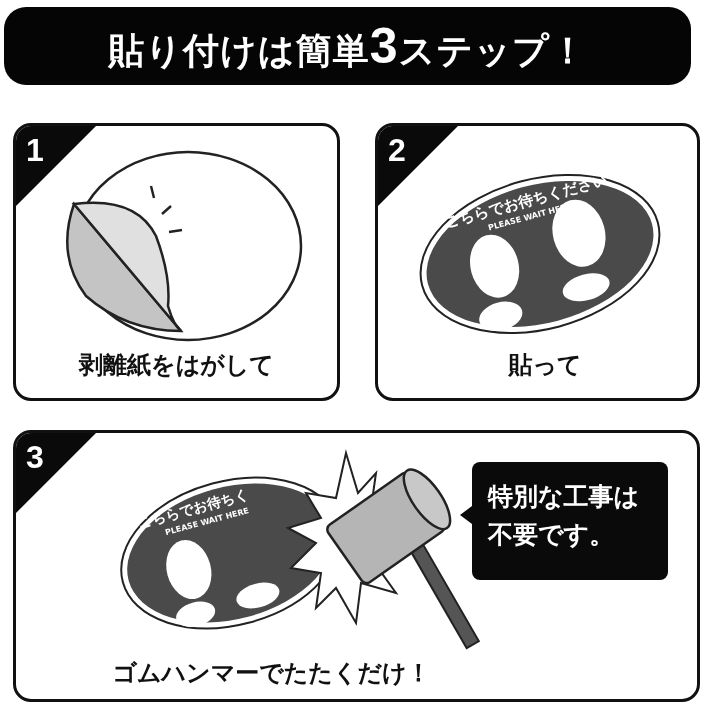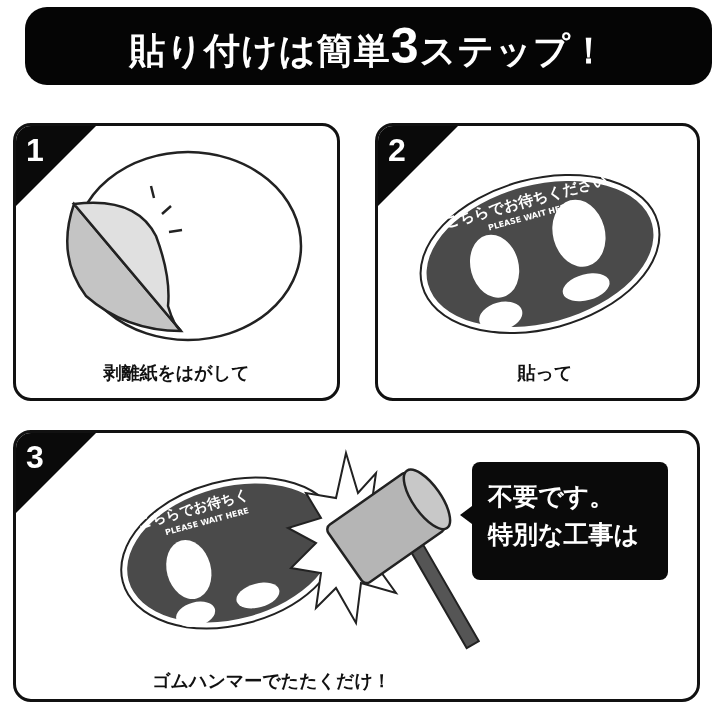--- a/index.html
+++ b/index.html
@@ -1,23 +1,23 @@
 <!DOCTYPE html>
 <html><head>
 <meta charset="utf-8">
 <style>
   html,body{margin:0;padding:0;background:#fff;}
   body{width:713px;height:713px;position:relative;overflow:hidden;font-family:"DejaVu Sans","Liberation Sans",sans-serif;}
-  .header{position:absolute;left:25px;top:7px;width:687px;height:78px;background:#050505;border-radius:22px;display:flex;align-items:center;justify-content:center;}
+  .header{position:absolute;left:4px;top:7px;width:687px;height:78px;background:#050505;border-radius:22px;display:flex;align-items:center;justify-content:center;}
   .header-text{color:#fff;font-weight:bold;font-size:36px;letter-spacing:1px;}
   .header-text .big{font-size:50px;font-family:"Liberation Sans",sans-serif;}
   .panel{position:absolute;border:3px solid #111;border-radius:18px;background:#fff;overflow:hidden;box-sizing:border-box;}
   .corner{position:absolute;left:0;top:0;width:0;height:0;border-top:80px solid #0a0a0a;border-right:80px solid transparent;}
   .num{position:absolute;left:10px;top:6px;color:#fff;font-weight:bold;font-size:32px;font-family:"Liberation Sans",sans-serif;}
-  .caption{position:absolute;left:0;right:0;text-align:center;font-weight:bold;font-size:18px;color:#111;margin-top:12px;}
+  .caption{position:absolute;left:0;right:0;text-align:center;font-weight:bold;font-size:24px;color:#111;}
   svg{position:absolute;}
   .bubble{position:absolute;left:472px;top:462px;width:196px;height:118px;background:#0a0a0a;border-radius:8px;color:#fff;font-weight:bold;font-size:25px;line-height:38px;padding:16px 0 0 16px;box-sizing:border-box;}
   .bubble:before{content:"";position:absolute;left:-12px;top:44px;border-top:9px solid transparent;border-bottom:9px solid transparent;border-right:12px solid #0a0a0a;}
 </style>
 </head>
 <body>
 
 <div class="header">
   <div class="header-text">
     <span>貼り付けは簡単</span><span class="big">3</span><span>ステップ！</span>
@@ -75,15 +75,15 @@
     </g>
     <g transform="rotate(-35 370 95)">
       <rect x="320" y="60" width="100" height="70" rx="6" fill="#b5b5b5" stroke="#222" stroke-width="2.5"></rect>
       <ellipse cx="420" cy="95" rx="14" ry="35" fill="#c8c8c8" stroke="#222" stroke-width="2.5"></ellipse>
     </g>
   </svg>
   <div class="caption" style="top:224px;left:-170px;">ゴムハンマーでたたくだけ！</div>
 </div>
 
 <div class="bubble">
+  <div>特別な工事は</div>
   <div>不要です。</div>
-  <div>特別な工事は</div>
 </div>
 
 </body></html>

